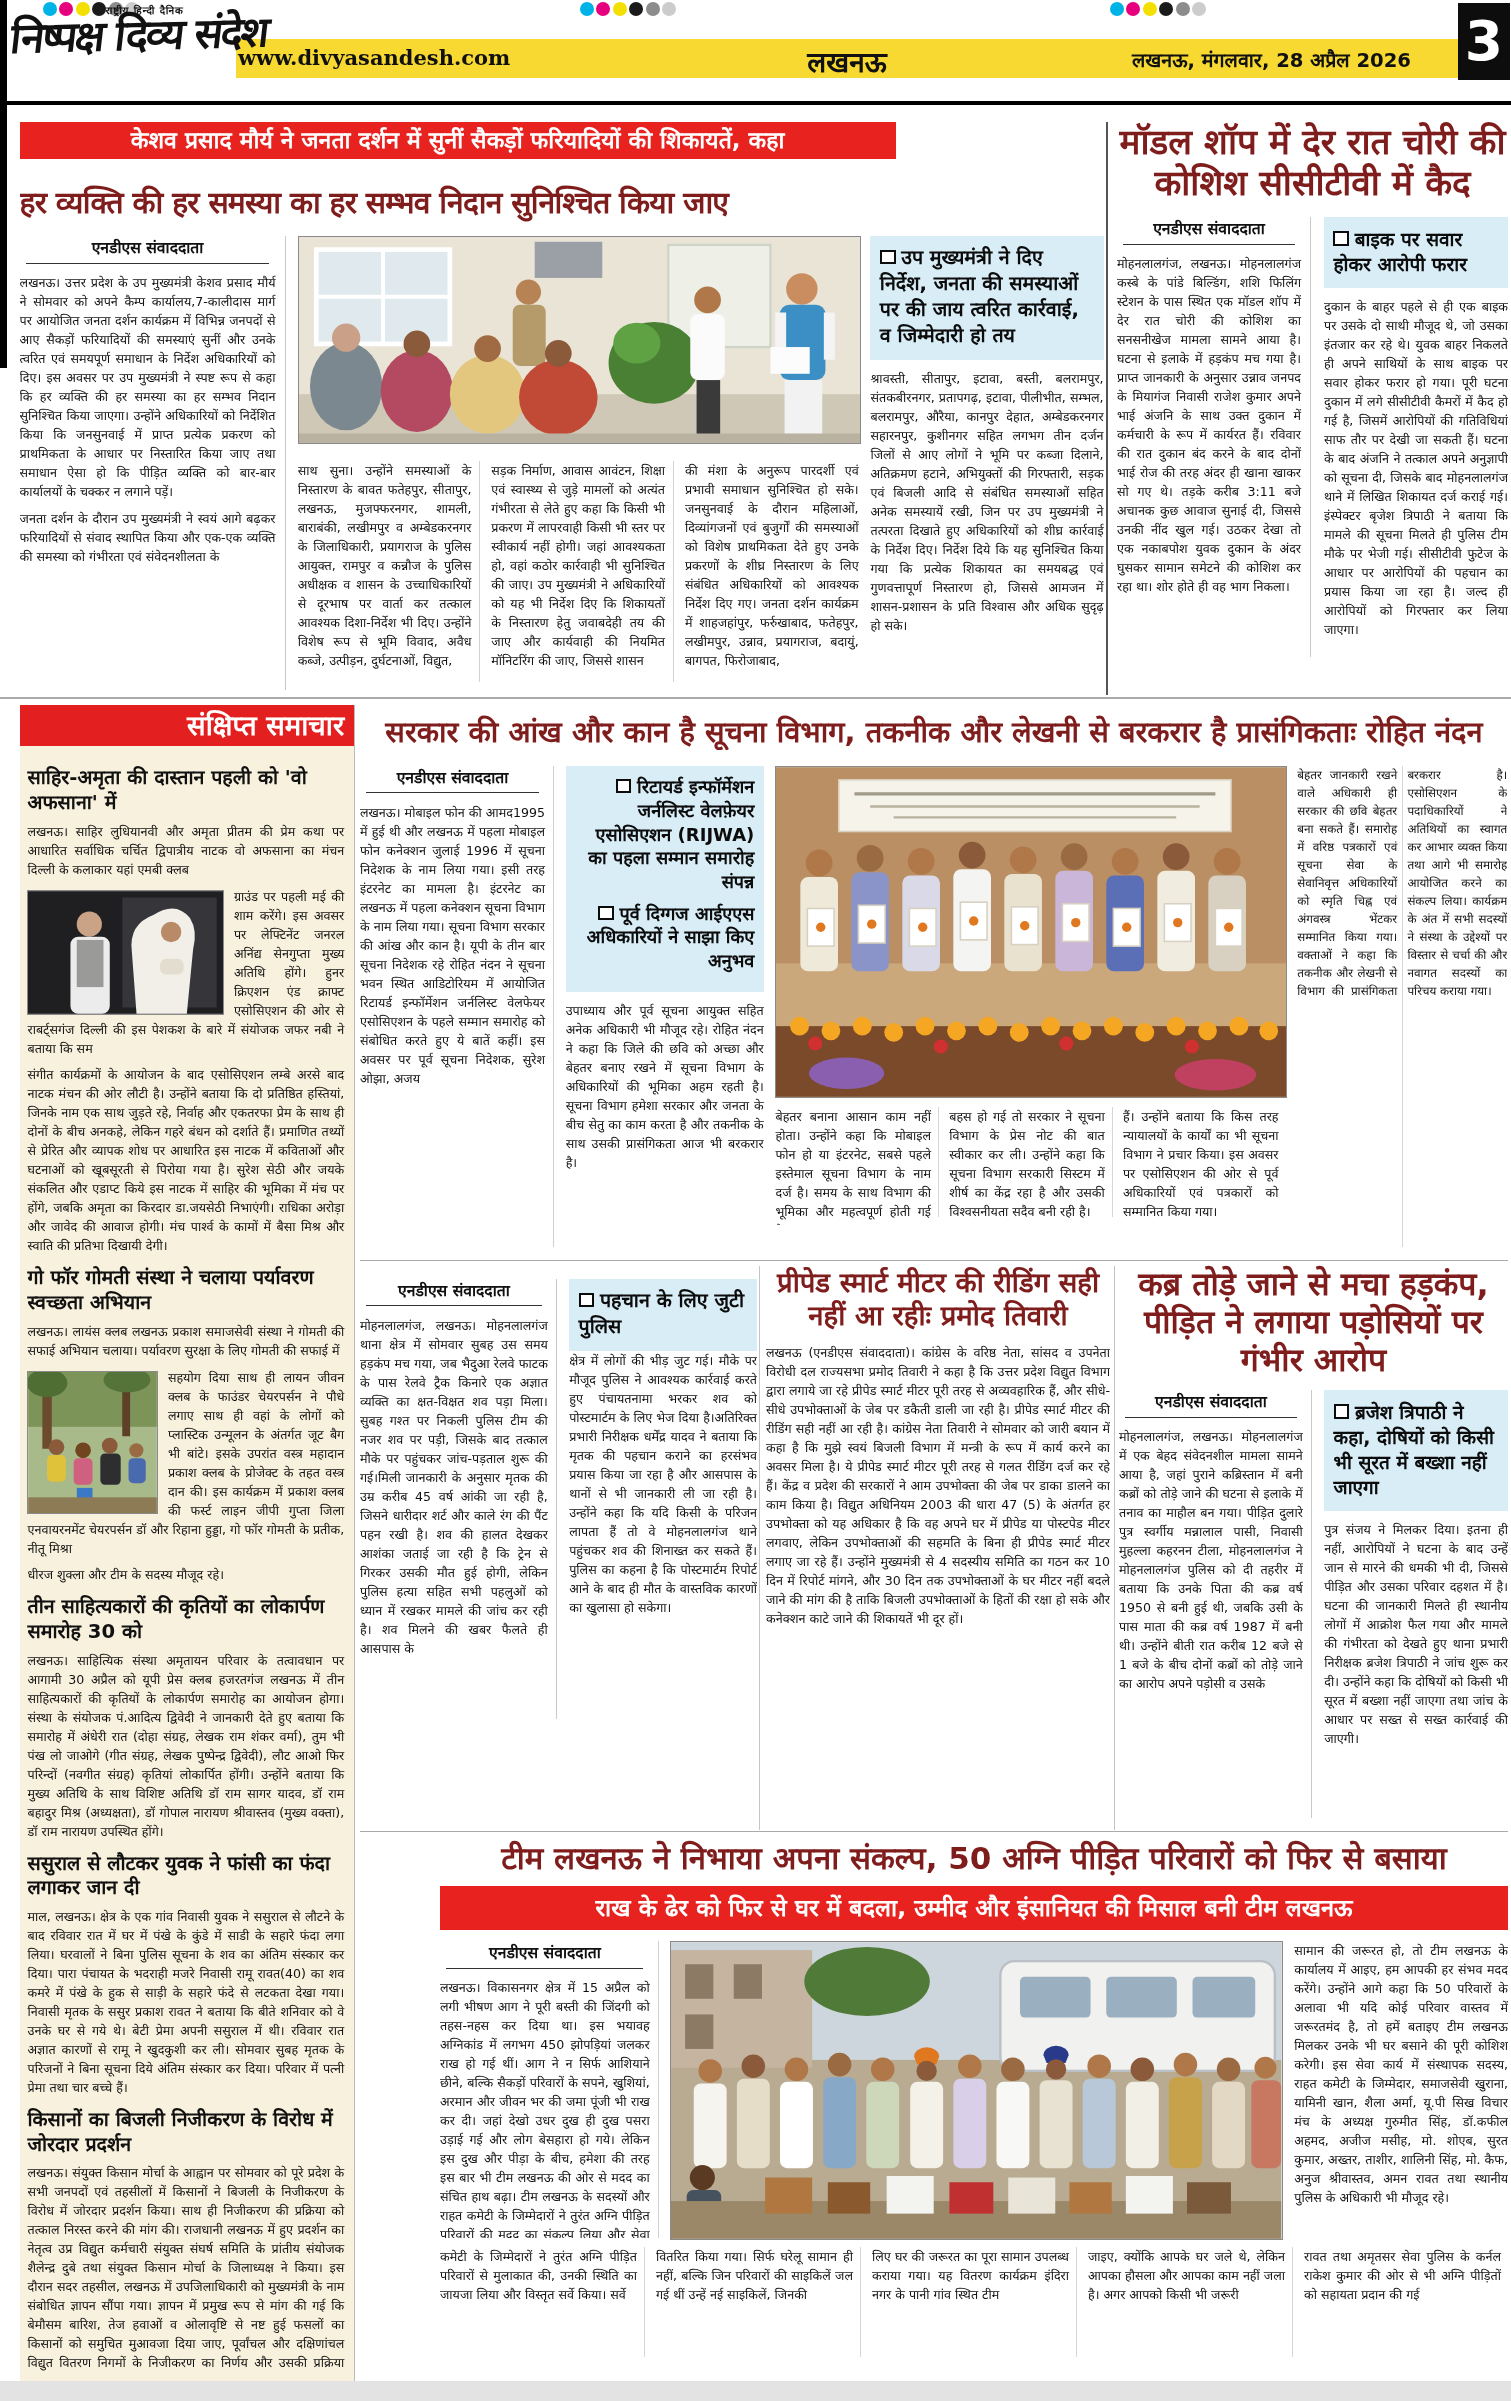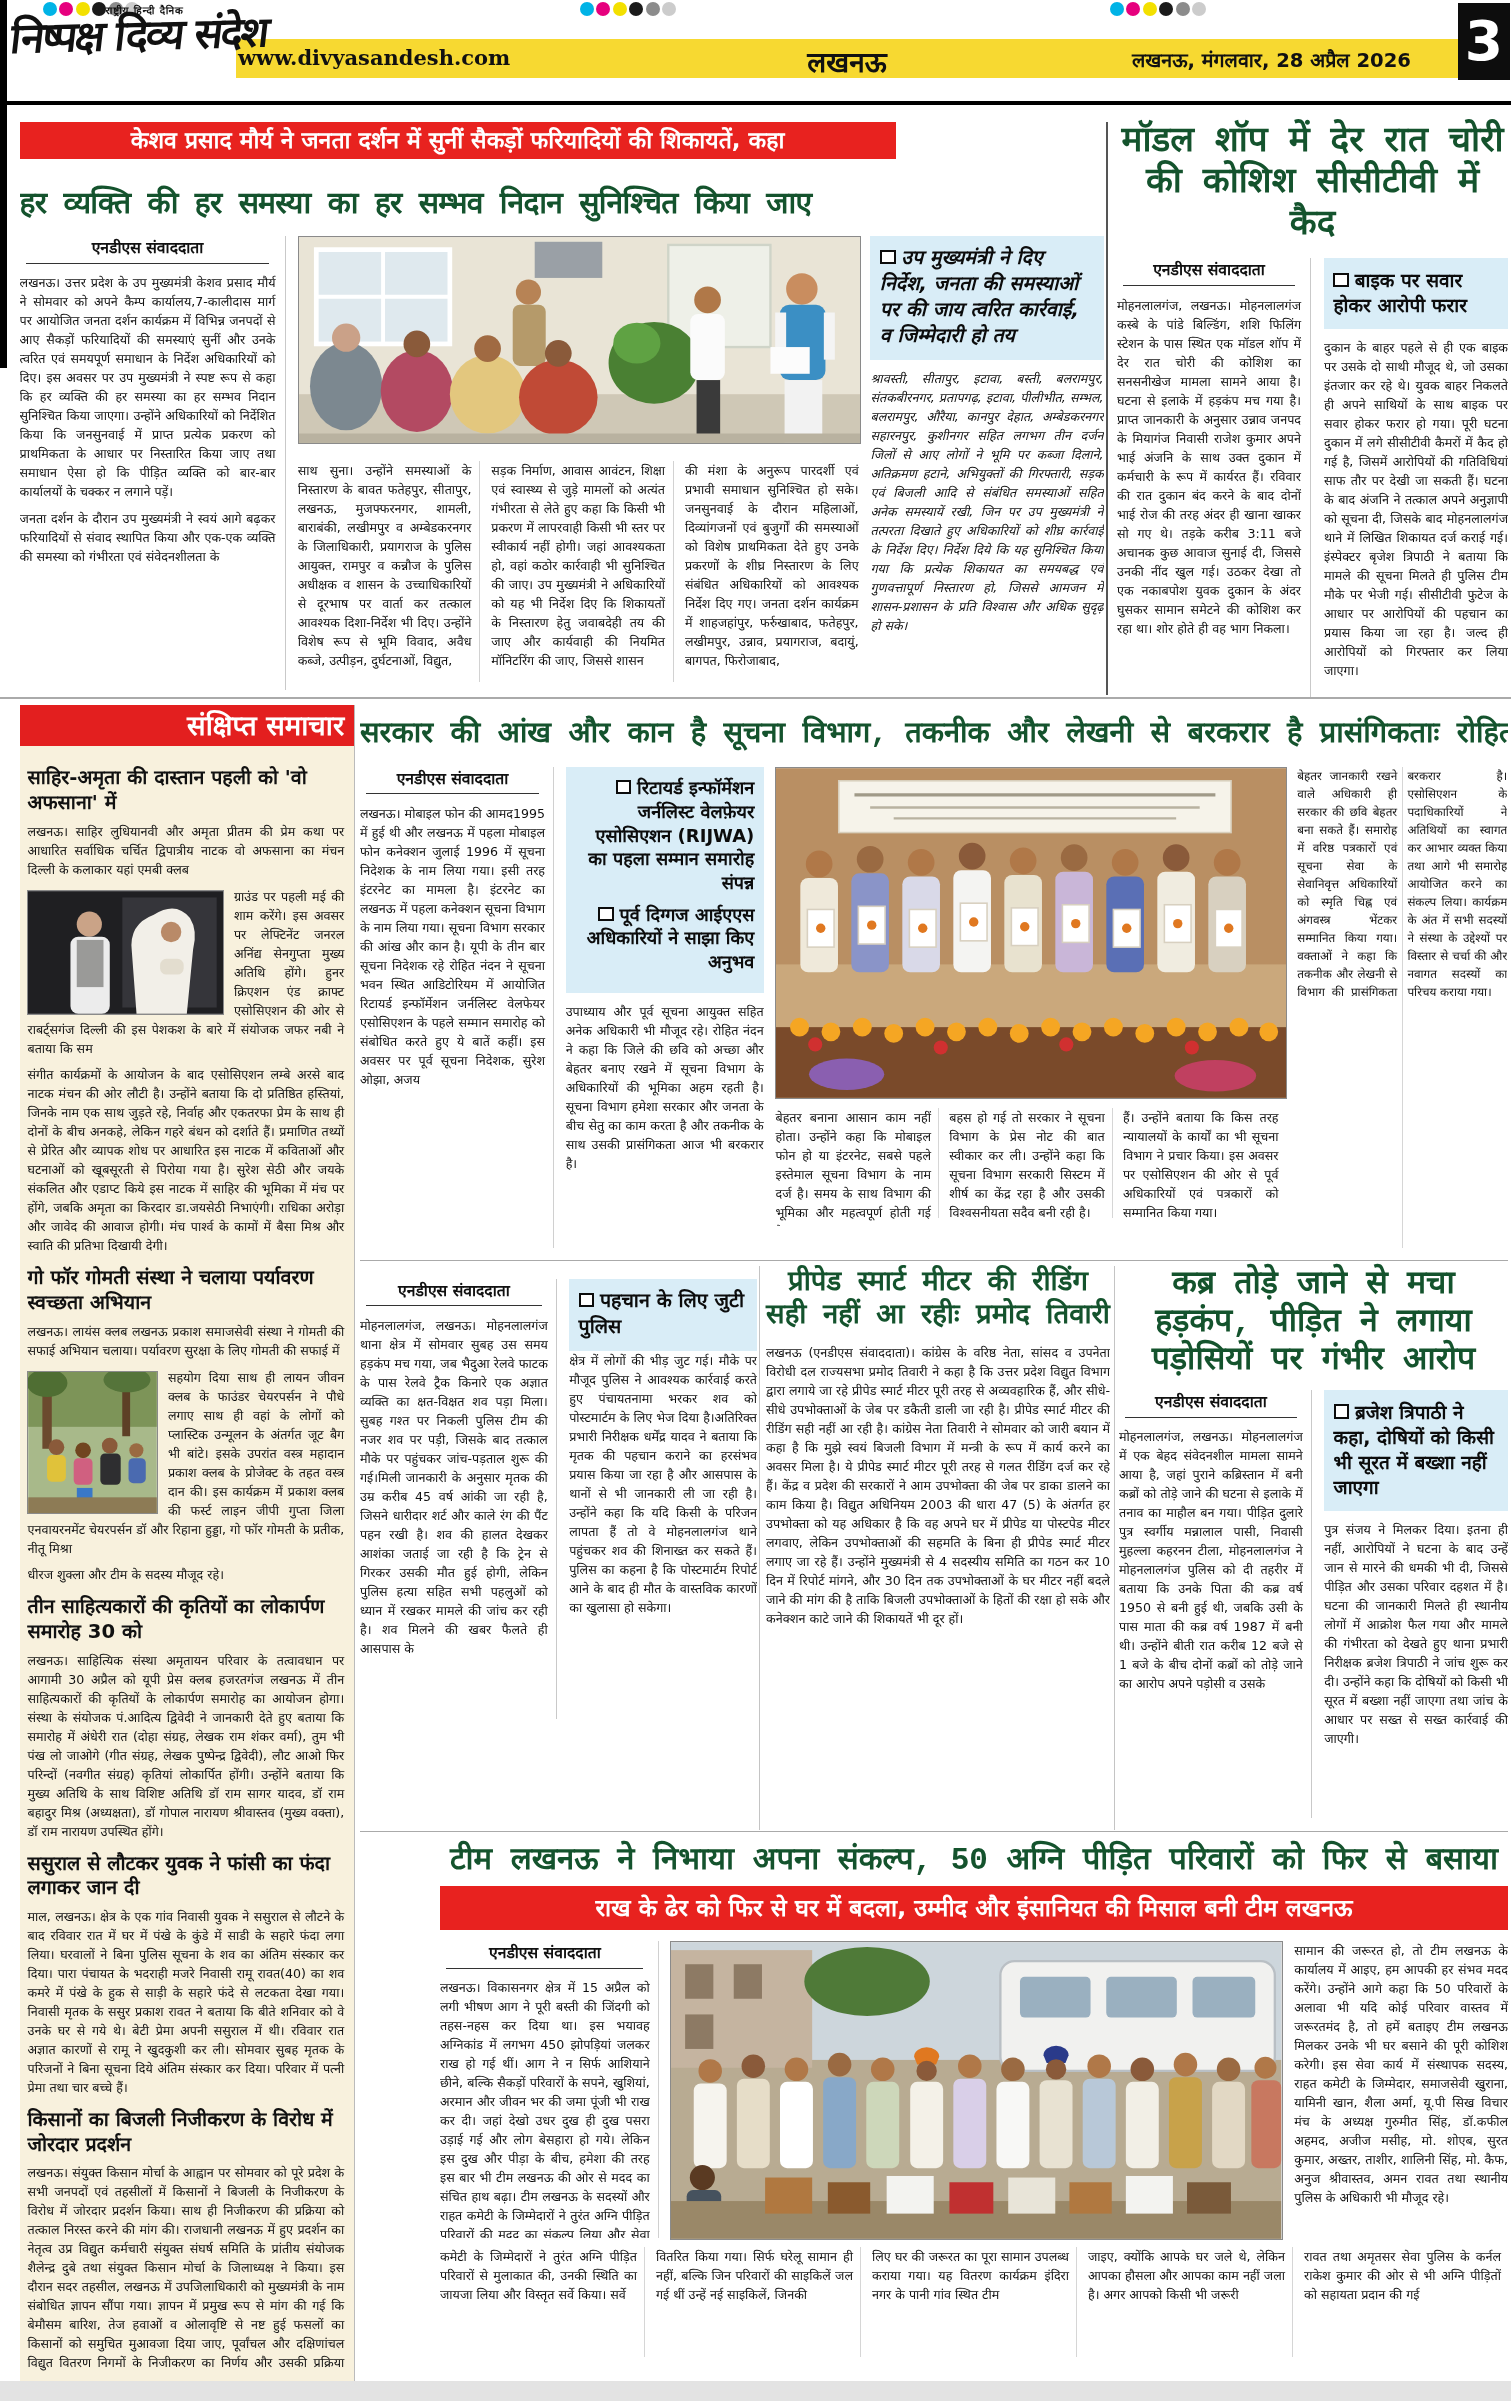--- a/index.html
+++ b/index.html
@@ -14,41 +14,41 @@
   .logo-title{font-family:"DejaVu Serif",serif;font-size:42px;font-weight:900;letter-spacing:-2.4px;
               transform:skewX(-8deg) rotate(-1.5deg);transform-origin:left top;line-height:1.05;white-space:nowrap;}
   .yellow-band{left:236px;top:39px;width:1222px;height:39px;background:#f7d931;}
   .band-site{position:absolute;left:2px;top:5.5px;font-family:"DejaVu Serif",serif;font-size:21px;font-weight:bold;}
   .band-city{position:absolute;left:0;right:0;top:3.1px;text-align:center;font-size:28px;font-weight:800;}
   .band-date{position:absolute;right:47px;top:7px;font-size:19.6px;font-weight:bold;}
   .page-num{left:1458px;top:3.1px;width:52px;height:77px;background:#0d0d0d;color:#fff;
             font-size:55px;font-weight:800;text-align:center;line-height:77px;}
   
   .kicker{background:#e8221f;color:#fff;font-weight:700;text-align:center;}
-  .headline{font-weight:800;color:#14532d;font-family:Liberation Mono, monospace;}
+  .headline{font-weight:800;color:#7f1d1d;}
   .byline{font-weight:700;font-size:15.7px;text-align:center;border-bottom:1.6px solid #333;
           padding-bottom:4.7px;margin:0 6.3px 9.4px 6.3px;}
   .bodytext{font-size:12.6px;line-height:19px;text-align:justify;margin:0 0 7.9px 0;}
   .col{overflow:hidden;}
   .vr{background:#c4c4c4;}
   .hr{background:#aaa;}
   .inset{background:#d9edf7;padding:9.4px 9.4px 11px 9.4px;font-weight:800;font-size:19.6px;line-height:1.32;color:#0c0c0c;}
   .sq{display:inline-block;width:11.8px;height:10.2px;border:2.4px solid #0c0c0c;background:#fff;margin-right:5.5px;}
   .photo{border:0.8px solid #8a8a8a;background:#ddd;display:block;}
   
   .lead{left:19.6px;top:122px;width:1084px;height:573px;}
   .lead .kicker{width:876px;height:37px;font-size:23px;line-height:37px;}
   .lead-headline{margin-top:22px;font-size:30px;letter-spacing:-0.8px;white-space:nowrap;overflow:hidden;width:1084px;}
   .lead-cols{display:flex;gap:11.8px;margin-top:14px;height:454px;}
   .lead-c1{width:259px;border-right:0.8px solid #c9c9c9;padding-right:9.4px;}
   .lead-mid{width:561px;}
   .lead-mid-cols{display:flex;gap:11px;margin-top:17px;height:229px;overflow:hidden;}
   .lead-mid-cols .col{flex:1;border-right:0.8px solid #d2d2d2;padding-right:7.9px;}
   .lead-mid-cols .col:last-child{border-right:none;padding-right:0;}
-  .lead-c5{width:236px;font-style:italic;}
+  .lead-c5{width:236px;}
   .lead-c5 .bodytext{margin-top:9.4px;}
   .lead-vrule{left:1106px;top:122px;width:1.6px;height:573px;background:#555;}
   
   .model{left:1117px;top:122px;width:391px;height:573px;}
   .model-headline{font-size:35px;line-height:1.18;text-align:center;}
   .model-cols{display:flex;gap:12.6px;margin-top:12.6px;height:440px;}
   .model-cols .col{flex:1;}
   .model-cols .col:first-child{border-right:0.8px solid #c9c9c9;padding-right:9.4px;}
   .model .inset{font-size:19px;margin-bottom:9.4px;}
   

